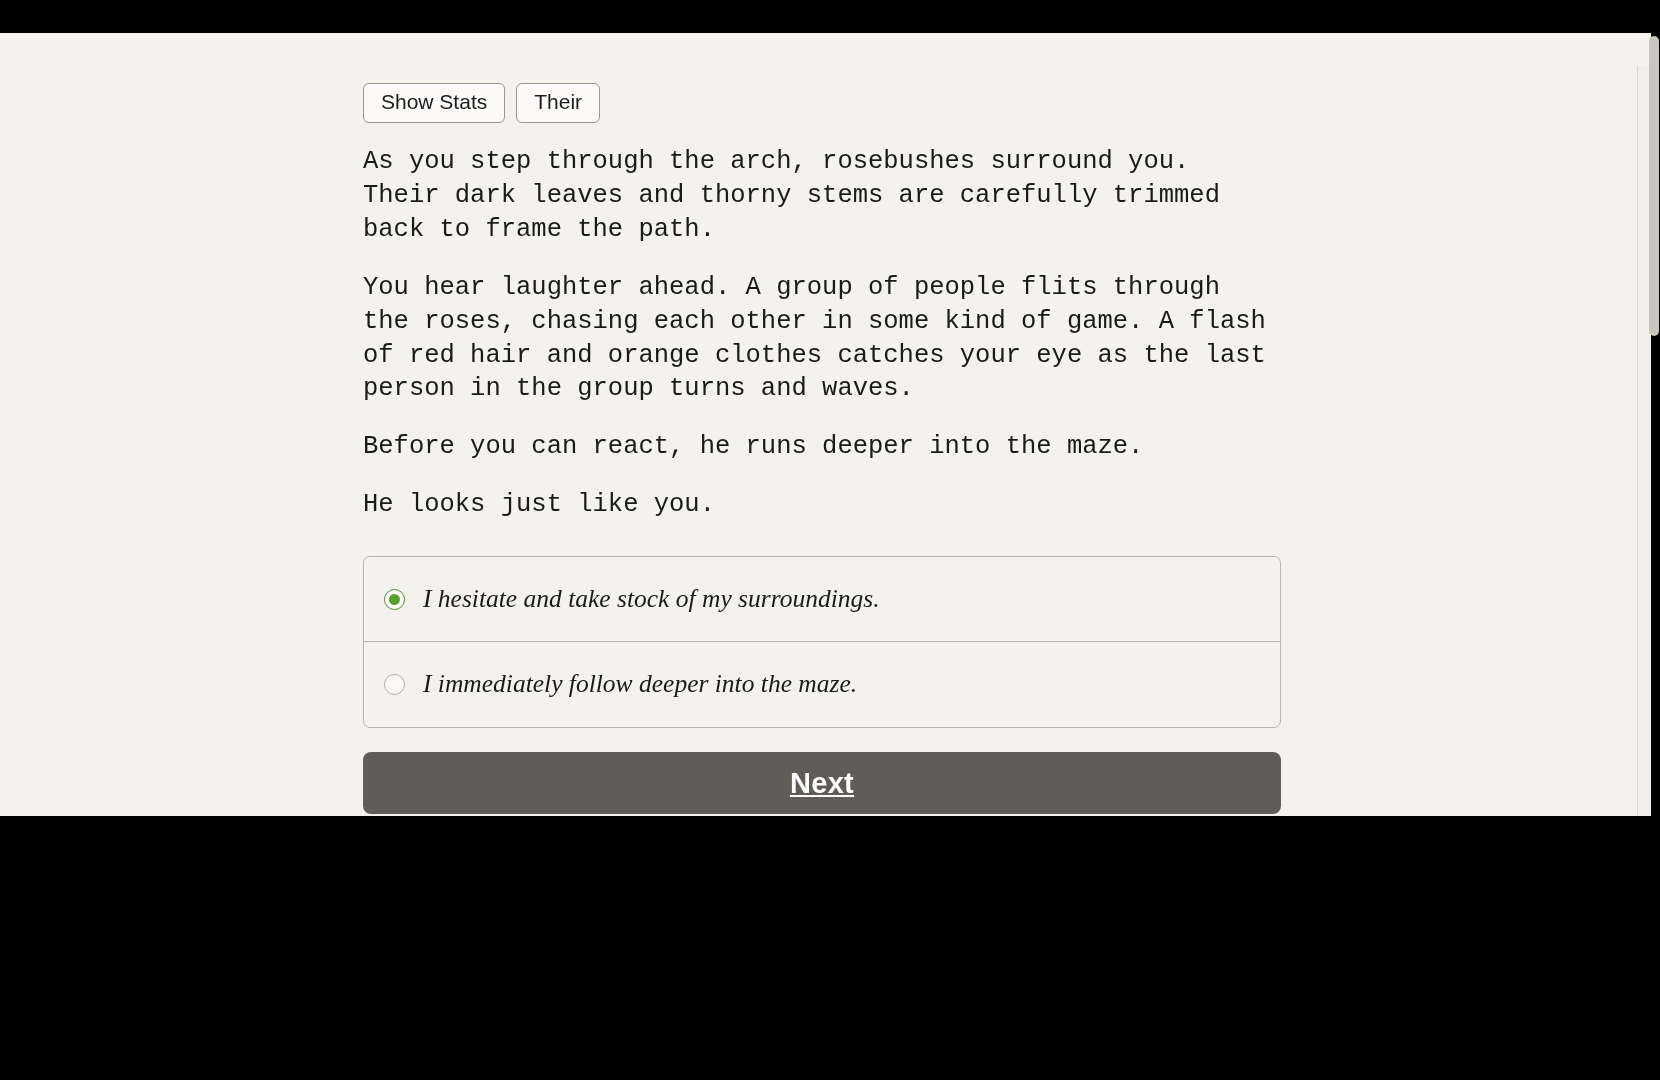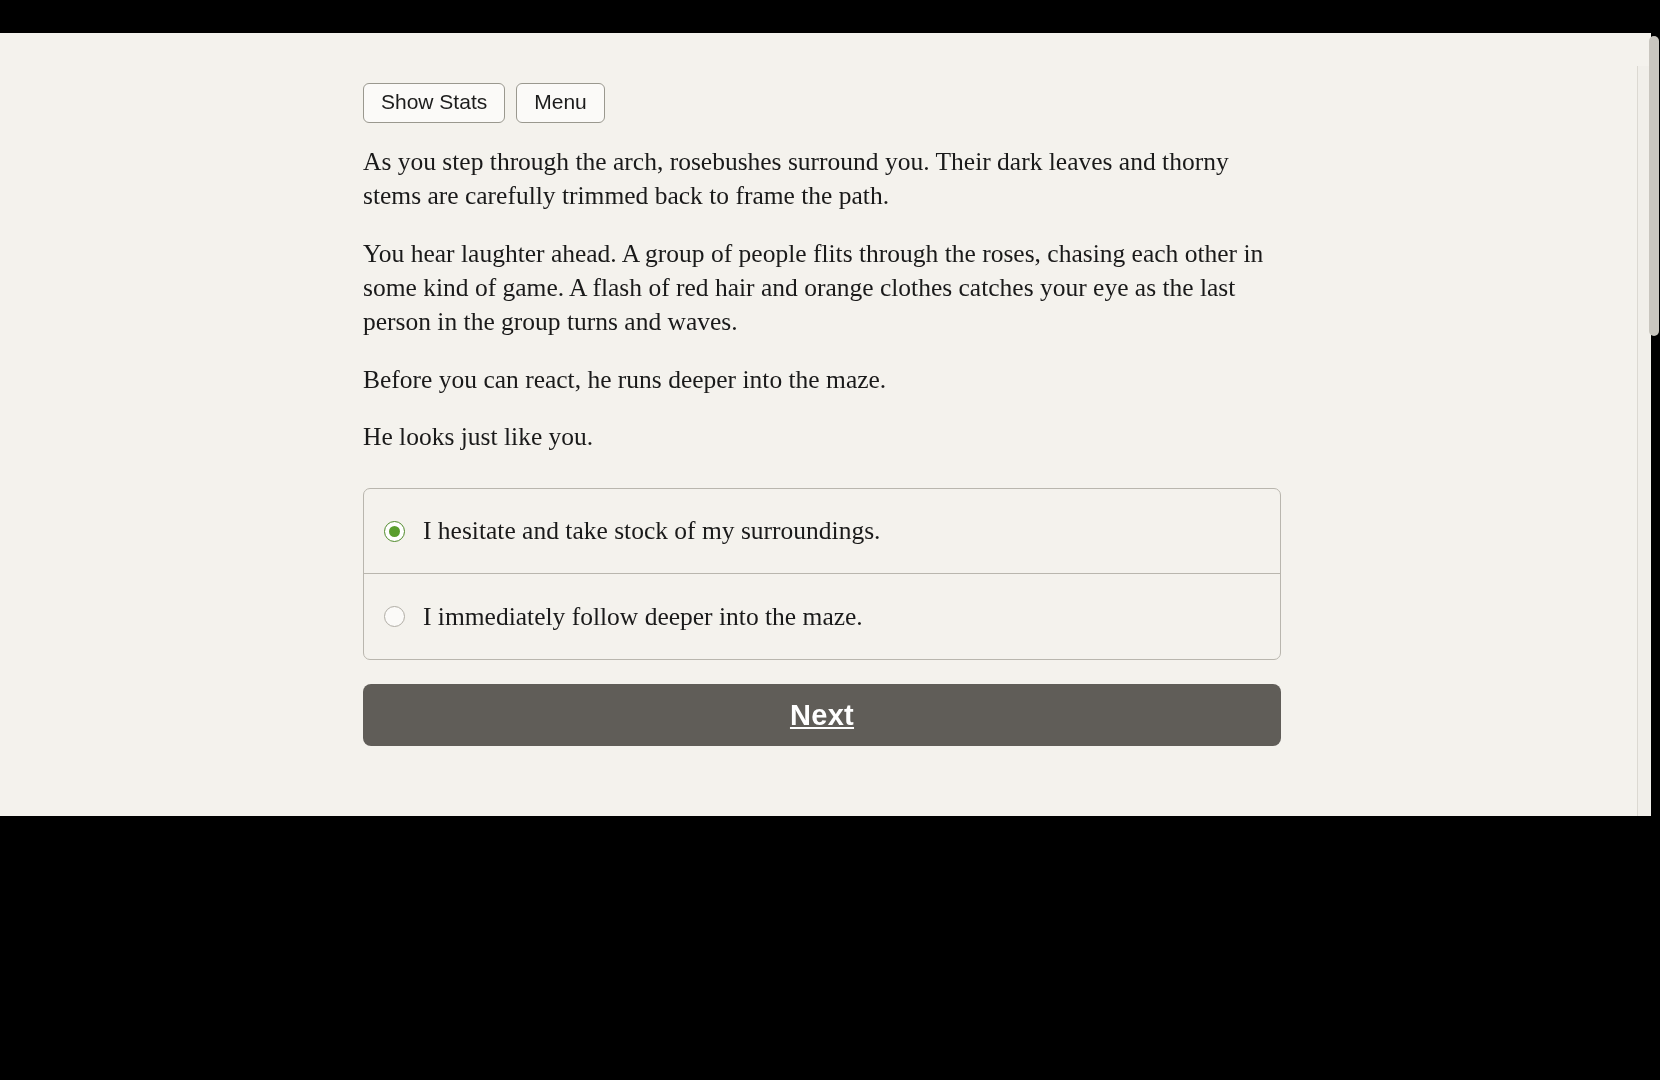--- a/index.html
+++ b/index.html
@@ -71,21 +71,21 @@
     font-size: 21px;
     color: #1c1c1c;
     background: #fbfaf8;
     border: 1px solid #9a988f;
     border-radius: 6px;
     padding: 7px 17px 9px 17px;
     line-height: 1.05;
     cursor: pointer;
   }
   p.story {
-    font-family: Liberation Serif, serif;
+    font-family: Liberation Mono, monospace;
     font-size: 25.5px;
     line-height: 1.33;
     color: #1a1a1a;
     margin: 0 0 24px 0;
     max-width: 915px;
   }
   .choices {
     margin-top: 34px;
     border: 1px solid #b9b6ae;
     border-radius: 7px;
@@ -94,20 +94,21 @@
     box-sizing: border-box;
   }
   .choice {
     display: flex;
     align-items: center;
     height: 85px;
     padding: 0 0 0 20px;
     box-sizing: border-box;
     border-bottom: 1px solid #b9b6ae;
     cursor: pointer;
+    font-style: italic;
   }
   .choice:last-child {
     border-bottom: none;
   }
   .radio {
     width: 21px;
     height: 21px;
     border-radius: 50%;
     border: 1px solid #b0ada5;
     background: #fbfaf8;
@@ -161,21 +162,21 @@
 <div class="screen">
 
   <div class="topbar"></div>
 
   <div class="page">
 
     <div class="content">
 
       <div class="buttons-row">
         <button class="small-btn">Show Stats</button>
-        <button class="small-btn">Menu</button>
+        <button class="small-btn">Their</button>
       </div>
 
       <p class="story">As you step through the arch, rosebushes surround you. Their dark leaves and thorny stems are carefully trimmed back to frame the path.</p>
       <p class="story">You hear laughter ahead. A group of people flits through the roses, chasing each other in some kind of game. A flash of red hair and orange clothes catches your eye as the last person in the group turns and waves.</p>
       <p class="story">Before you can react, he runs deeper into the maze.</p>
       <p class="story">He looks just like you.</p>
 
       <div class="choices">
 
         <div class="choice">

